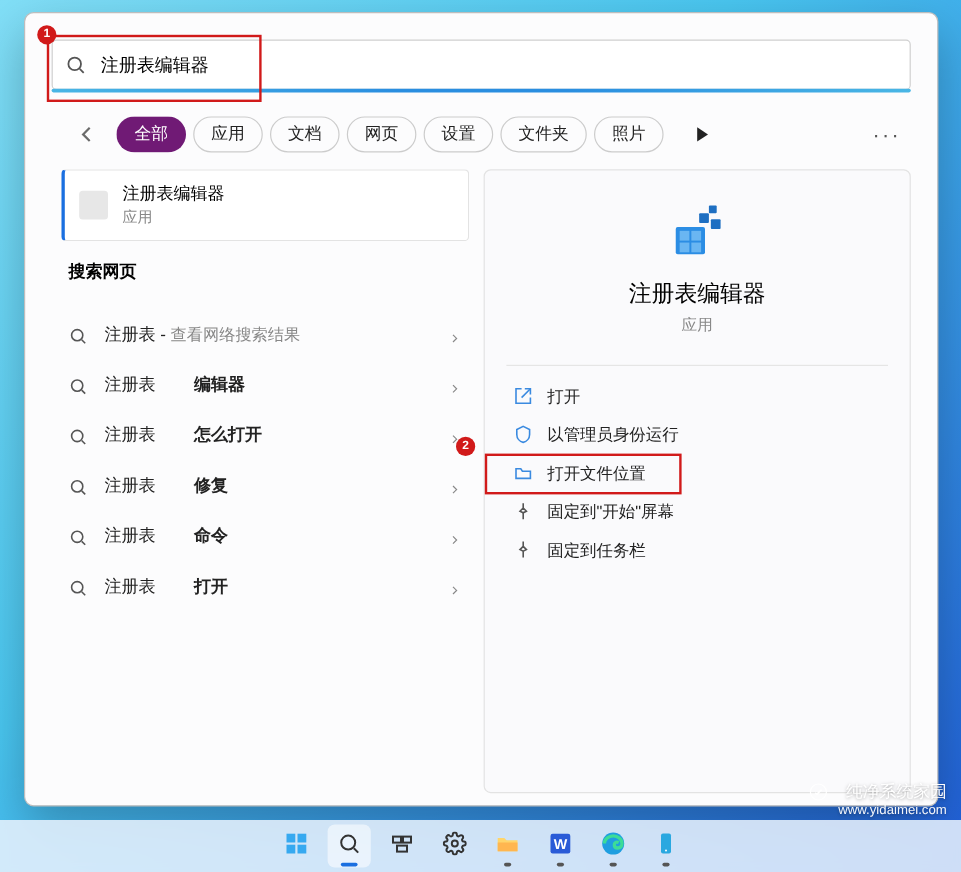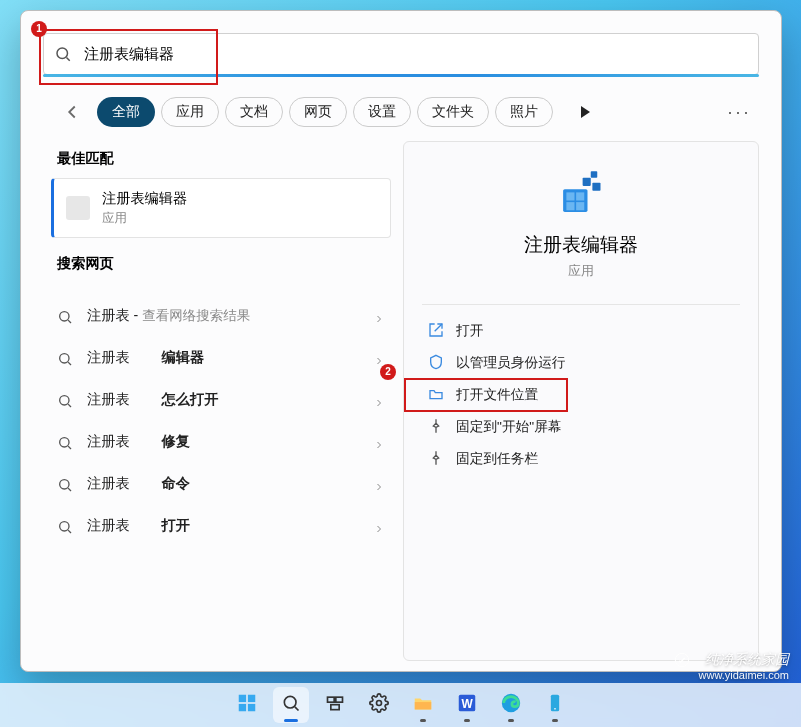--- a/index.html
+++ b/index.html
@@ -80,21 +80,21 @@
     background: transparent;
     border: 1px solid transparent;
     padding: 5px 14px;
     font-size: 14px;
     color: #222;
     border-radius: 16px;
     cursor: pointer;
     margin-right: 6px;
   }
   .filter-btn.active {
-    background: #0c4a6e;
+    background: #701a75;
     color: #fff;
   }
   .filter-btn.bordered {
     border-color: #ccc;
   }
   .filter-play {
     margin-left: 22px;
     width: 0; height: 0;
     border-top: 6px solid transparent;
     border-bottom: 6px solid transparent;
@@ -239,21 +239,21 @@
   }
 
   .watermark {
     position: absolute;
     right: 12px; bottom: 46px;
     color: #fff;
     text-align: right;
     font-size: 12px;
     text-shadow: 0 1px 3px rgba(0,0,0,0.35);
   }
-  .watermark .row1 { display: flex; align-items: center; justify-content: flex-end; gap: 15px; font-size: 14px; font-weight: 500; font-style: italic;}
+  .watermark .row1 { display: flex; align-items: center; justify-content: flex-end; gap: 15px; font-size: 14px; font-weight: 500;}
   .watermark .row2 { font-size: 11px; opacity: 0.95; }
   .watermark .logo { width: 16px; height: 16px; }
 </style>
 </head>
 <body>
 
 <div class="panel">
 
   <div class="search-wrap">
     <div class="search-box">
@@ -277,21 +277,20 @@
     <button class="filter-btn bordered">网页</button>
     <button class="filter-btn bordered">设置</button>
     <button class="filter-btn bordered">文件夹</button>
     <button class="filter-btn bordered">照片</button>
     <div class="filter-play"></div>
     <div class="filter-more">···</div>
   </div>
 
   <div class="body">
     <div class="left">
-      <div class="section-title">最佳匹配</div>
 
       <div class="best-match">
         <div class="app-icon-sm"></div>
         <div>
           <div class="title">注册表编辑器</div>
           <div class="sub">应用</div>
         </div>
       </div>
 
       <div class="section-title">搜索网页</div>

